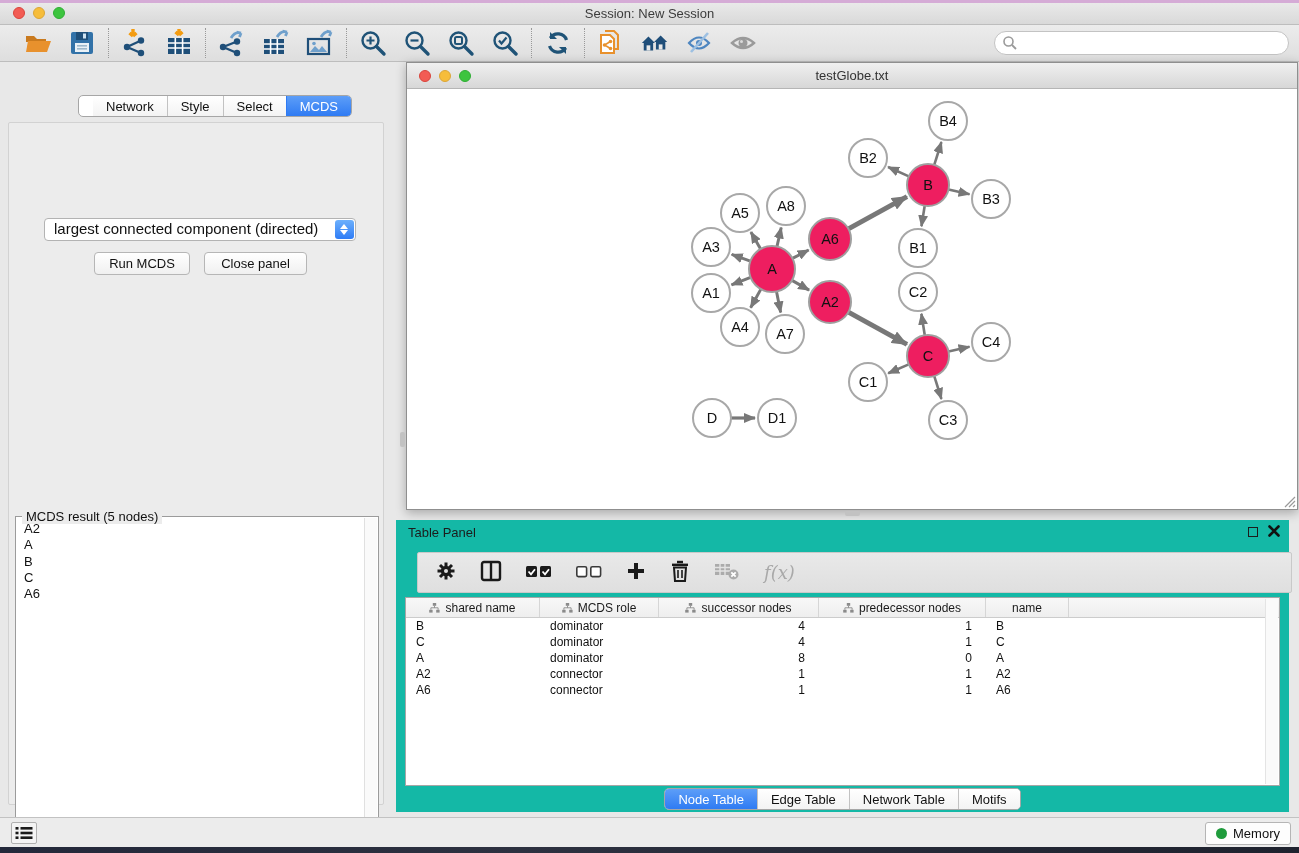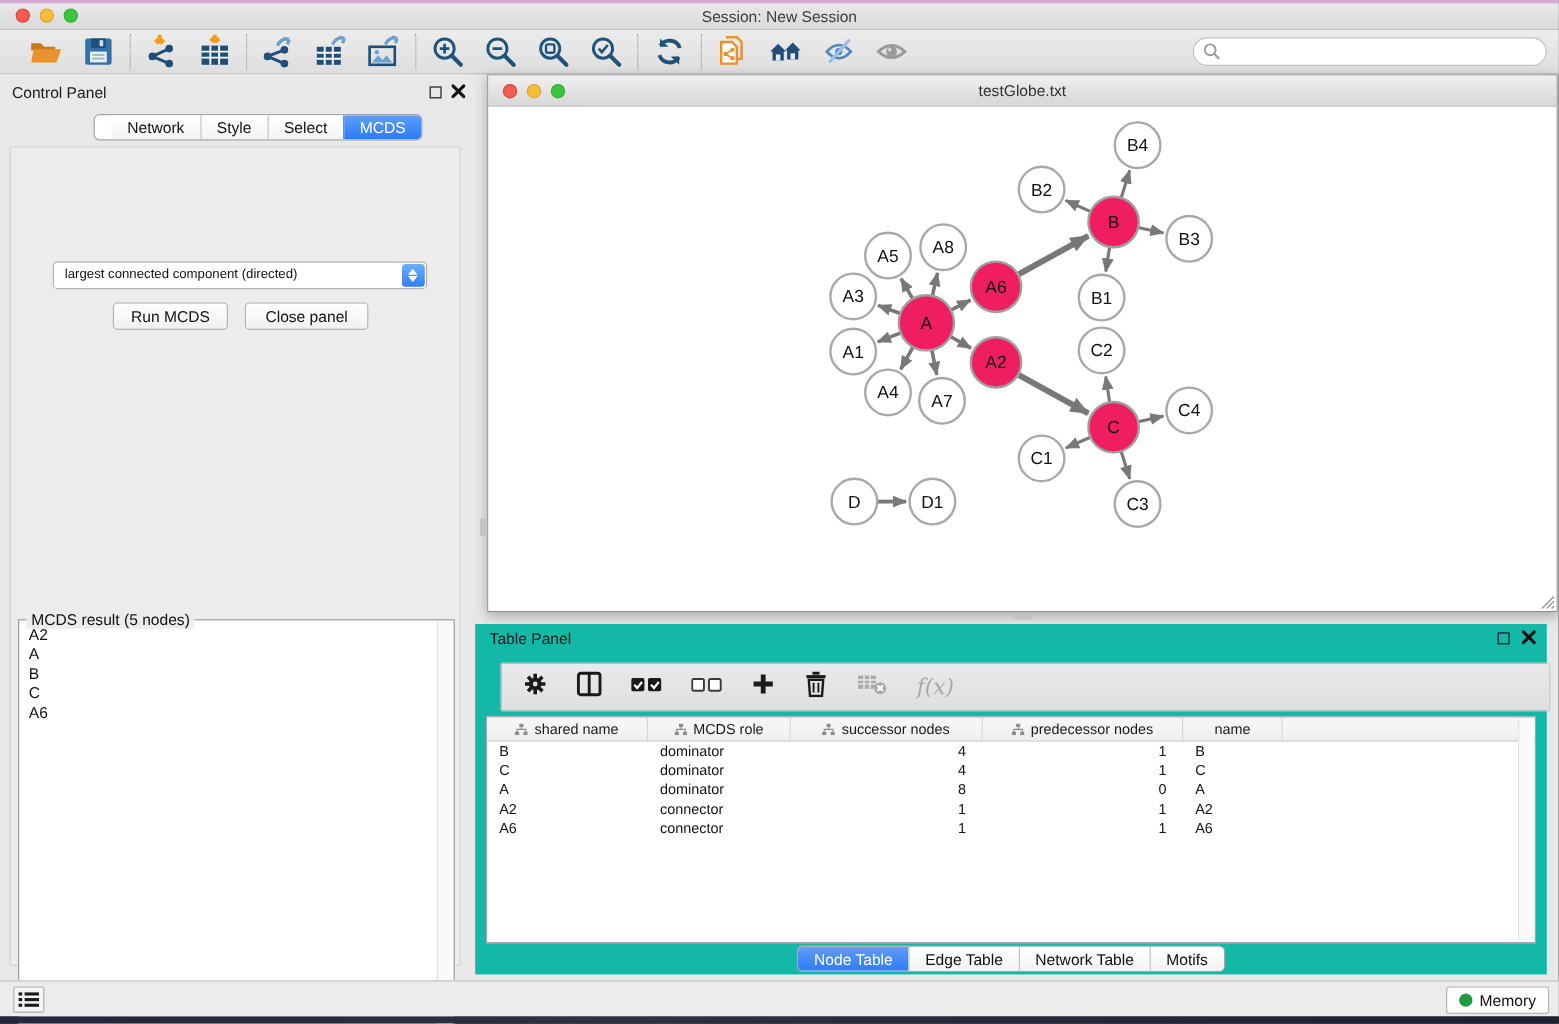--- a/index.html
+++ b/index.html
@@ -36,21 +36,21 @@
          overflow:hidden; font-size:13px; height:22px; }
   .seg .s { padding:3px 13px 0 13px; border-left:1px solid #c2c2c2; color:#111;
             background:linear-gradient(#ffffff,#f3f3f3); white-space:nowrap; }
   .seg .s:first-child { border-left:none; }
   .seg .s.active { background:linear-gradient(#5d9ef8,#2f7bf3); color:#fff; border-left-color:#2f7bf3; }
   .cp-tabs { position:absolute; left:78px; top:33px;padding-left:14px; }
   .cp-body { position:absolute; left:8px; top:60px; width:376px; height:683px;
              background:#ececec; border:1px solid #d2d2d2; border-radius:2px; }
   .opt-label { position:absolute; left:0; top:75px; width:100%; text-align:center; font-size:13px; color:#111; }
   .selectbox { position:absolute; left:35px; top:95px; width:312px; height:23px; background:#fff;
-               border:1px solid #b3b3b3; border-radius:4px; font-size:11px; line-height:20px;
+               border:1px solid #b3b3b3; border-radius:4px; font-size:15px; line-height:20px;
                padding-left:9px; color:#111; }
   .stepper { position:absolute; right:1px; top:1px; width:19px; height:19px; border-radius:3px;
              background:linear-gradient(#6db0fc,#2e7cf6); }
   .stepper .up { position:absolute; left:5px; top:4px; width:0; height:0;
                  border-left:4.5px solid transparent; border-right:4.5px solid transparent; border-bottom:5px solid #fff; }
   .stepper .dn { position:absolute; left:5px; bottom:4px; width:0; height:0;
                  border-left:4.5px solid transparent; border-right:4.5px solid transparent; border-top:5px solid #fff; }
   .btn { position:absolute; height:23px; background:linear-gradient(#ffffff,#f0f0f0);
          border:1px solid #b6b6b6; border-radius:4px; font-size:13px; color:#111;
          display:flex; align-items:center; justify-content:center; }
@@ -262,27 +262,20 @@
     </div>
     <div class="searchwrap">
       <svg width="16" height="16" viewBox="0 0 16 16">
           <circle cx="6.5" cy="6.5" r="4.5" stroke="#9a9a9a" stroke-width="1.6" fill="none"></circle>
           <path d="M10 10 L14 14" stroke="#9a9a9a" stroke-width="1.8"></path>
         </svg>
     </div>
   </div>
 
   <div class="cpanel">
-    <div class="phead">
-      <span class="ptitle">Control Panel</span>
-      <span class="float-ic" style="left:358px;"></span>
-      <svg class="close-ic" style="left:376px;" viewBox="0 0 12 12">
-          <path d="M1.5 1.5 L10.5 10.5 M10.5 1.5 L1.5 10.5" stroke="#111" stroke-width="2.6" stroke-linecap="round"></path>
-        </svg>
-    </div>
     <div class="seg cp-tabs" id="cp-tabs">
         <div class="s">Network</div>
         <div class="s">Style</div>
         <div class="s">Select</div>
         <div class="s active">MCDS</div>
       </div>
     <div class="cp-body">
       <div class="selectbox">
         <span>largest connected component (directed)</span>
         <span class="stepper">

